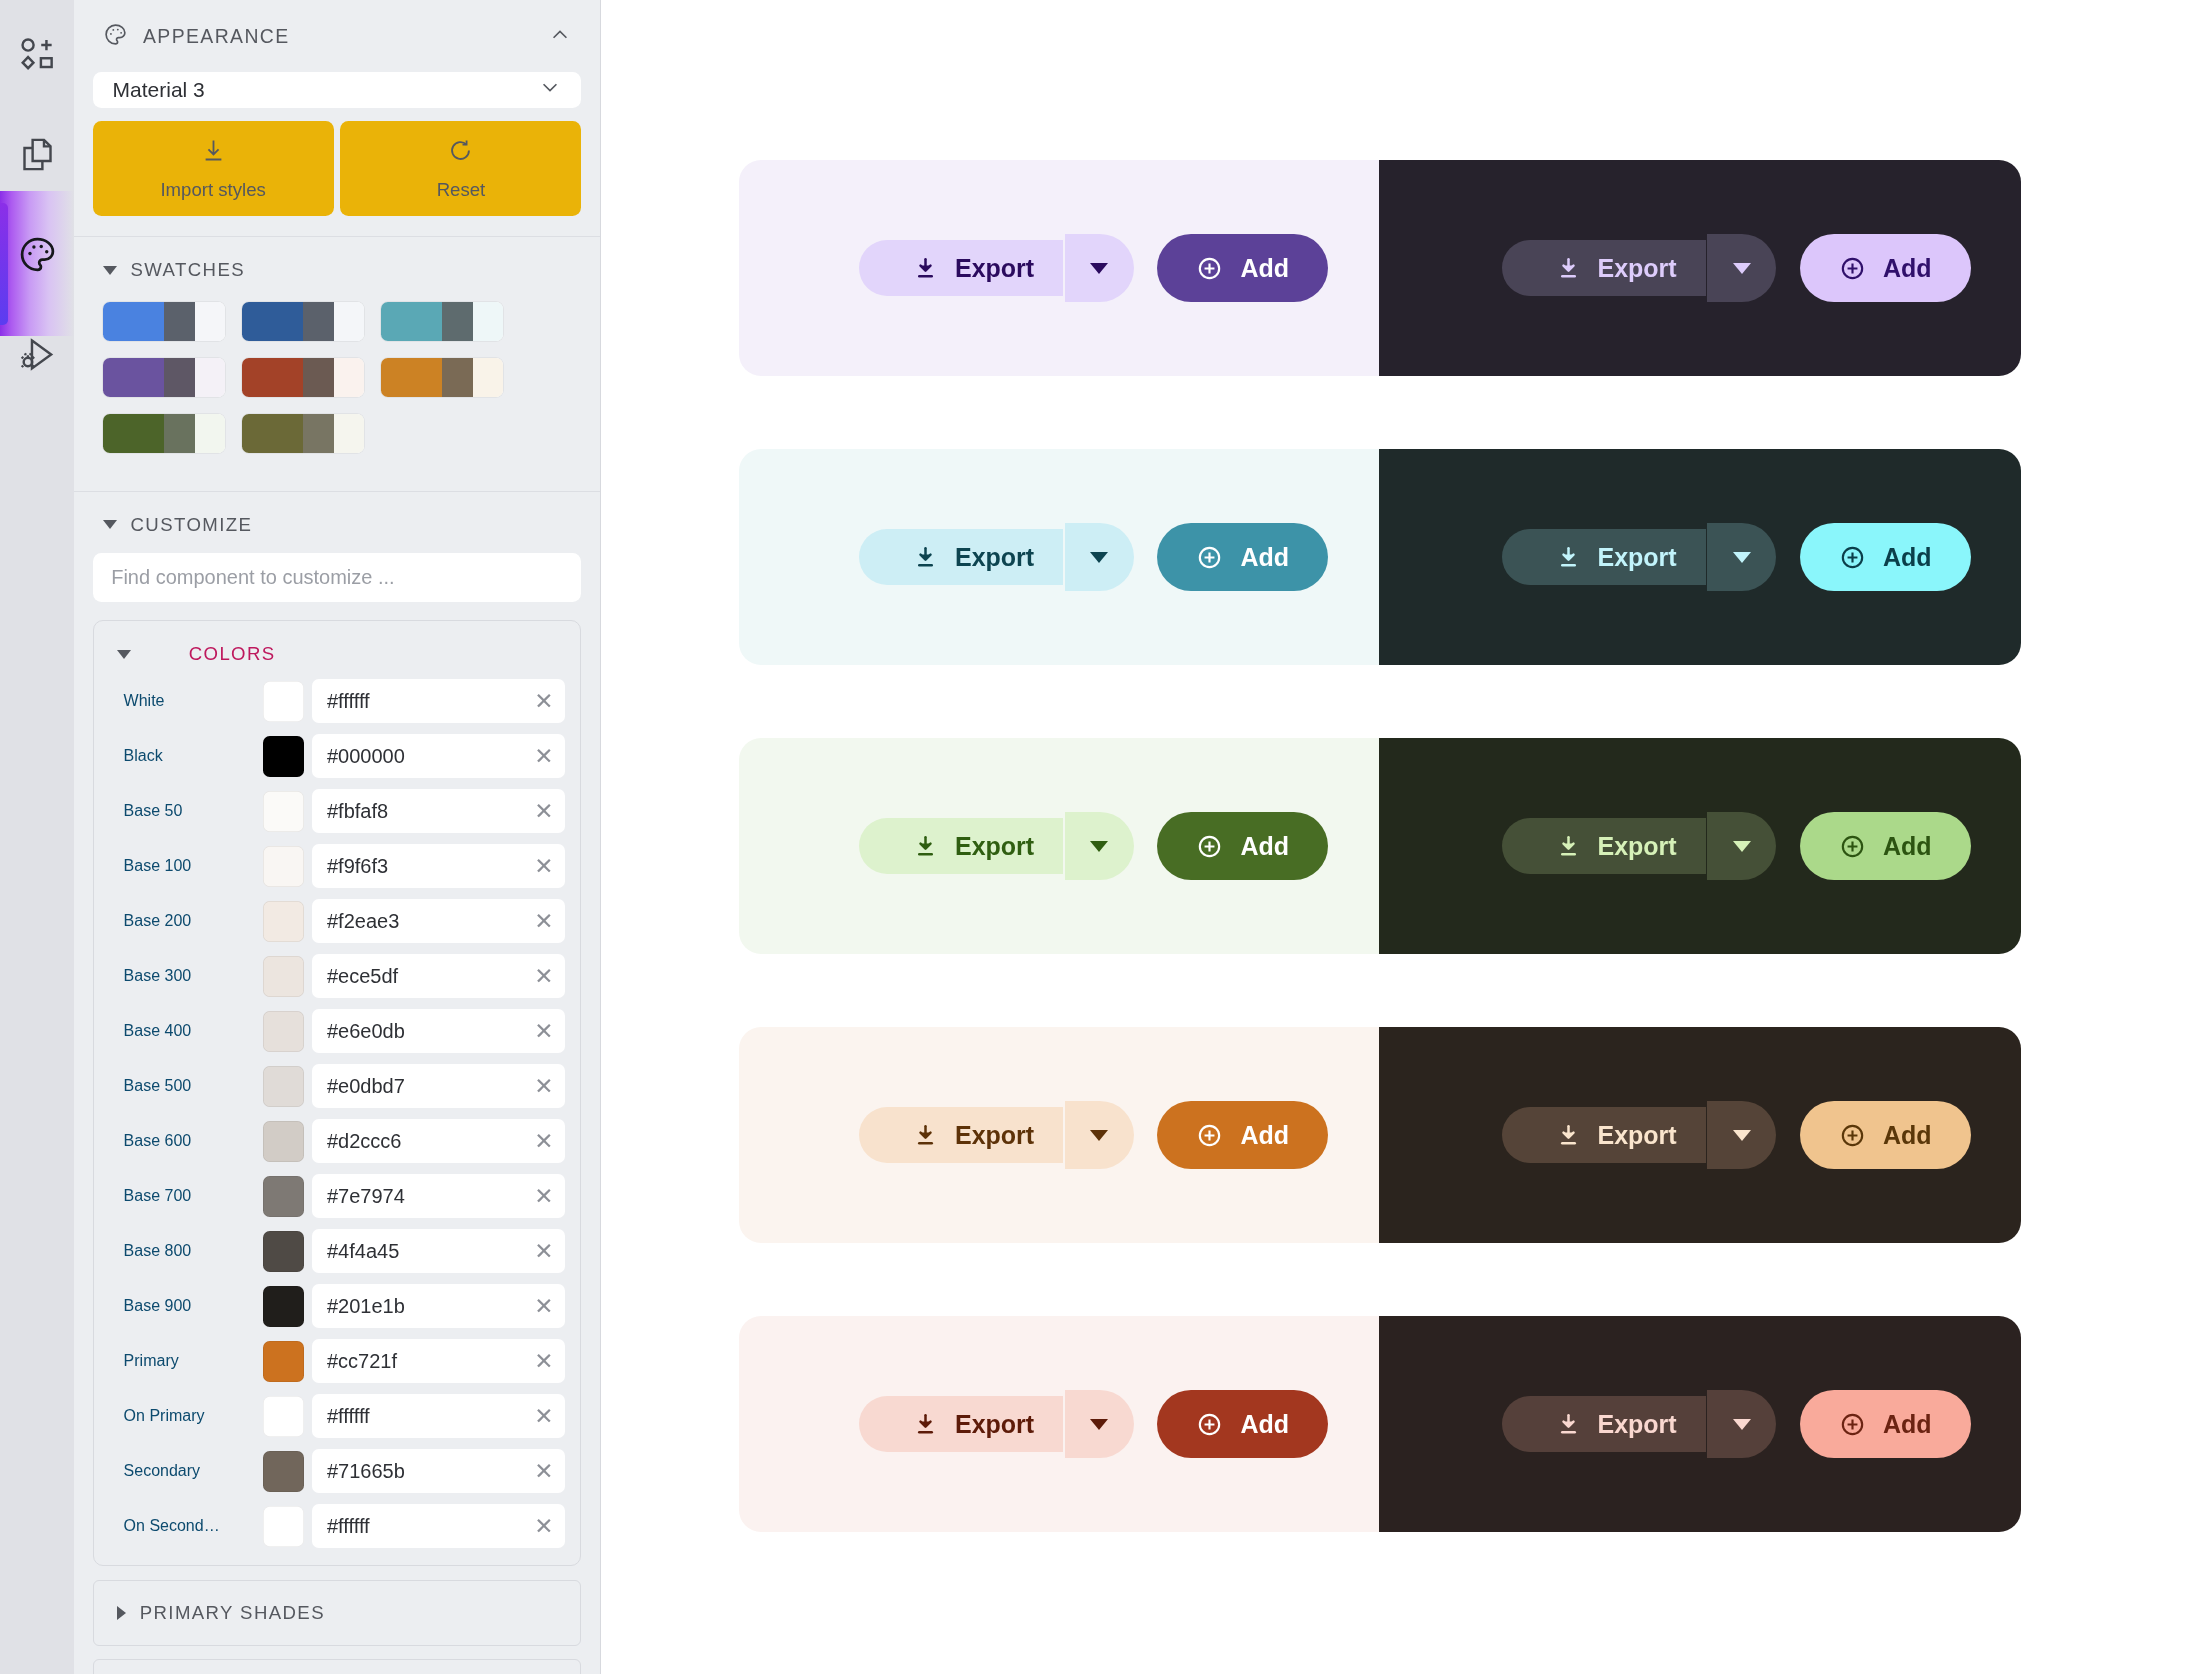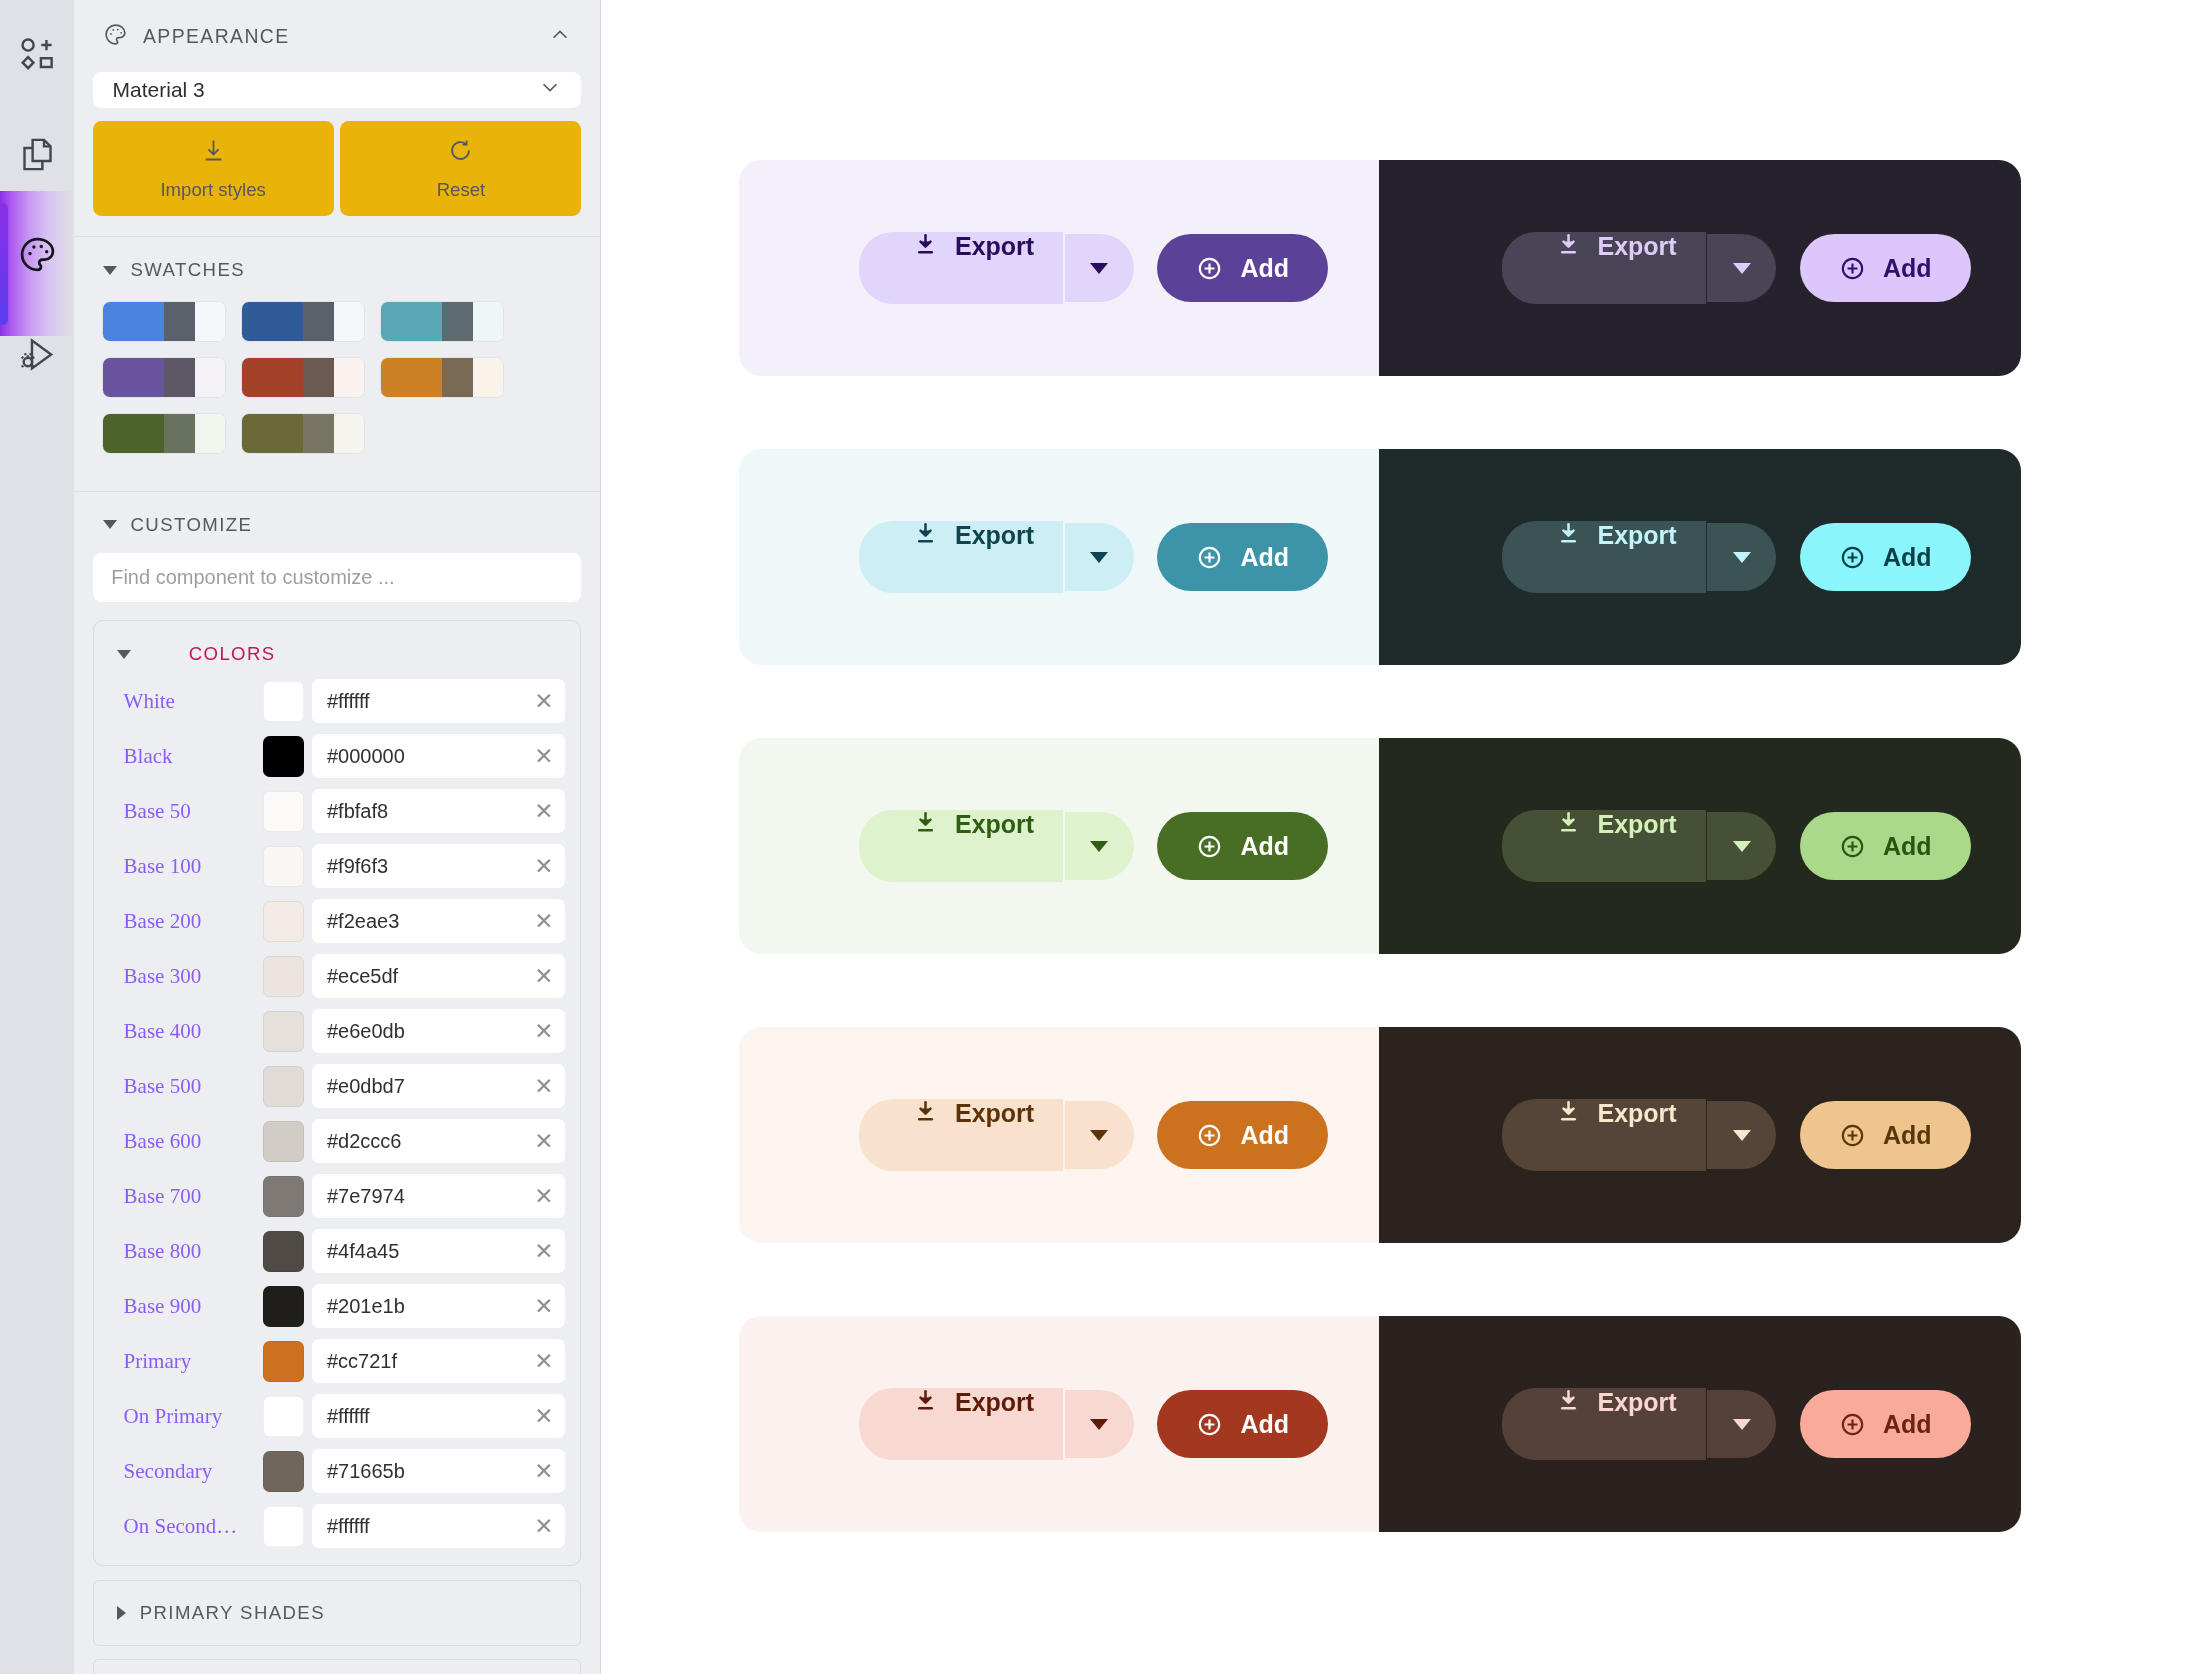--- a/index.html
+++ b/index.html
@@ -111,22 +111,22 @@
     background: #eceef1; padding: 8.4px 0 11.8px 0;
   }
   .colors-head { display: flex; align-items: center; gap: 13.5px; padding: 13.5px 23.6px 8.4px 23.6px; }
   .colors-head .t { font-size: 18.6px; letter-spacing: 1.4px; color: #be185d; margin-left: 44px; }
 
   .color-row {
     display: flex; align-items: center; gap: 0;
     padding: 0 15px; height: 55px;
   }
   .color-row .name {
-    width: 154px; font-size: 21px; color: #8b5cf6; padding-left: 15px;
-    white-space: nowrap; overflow: hidden; font-family: Liberation Serif, serif;
+    width: 154px; font-size: 16px; color: #0c4a6e; padding-left: 15px;
+    white-space: nowrap; overflow: hidden;
   }
   .color-chip {
     width: 41px; height: 41px; border-radius: 6.8px; flex: 0 0 41px;
     box-shadow: inset 0 0 0 0.8px rgba(0,0,0,.08);
   }
   .hex-field {
     flex: 1; height: 44px; background: #fff; border-radius: 6.8px;
     margin-left: 8.4px; display: flex; align-items: center;
     padding: 0 11.8px 0 15px; font-size: 20px; color: #2e3035;
   }
@@ -149,22 +149,22 @@
     display: flex;
   }
   .pv-half {
     flex: 1; display: flex; align-items: center;
     padding-left: 120px;
   }
   .pv-half.dark { padding-left: 123px; }
 
   .btn-group { display: flex; align-items: center; }
   .seg-main {
-    height: 72px; border-radius: 34px 0 0 34px;
-    display: flex; align-items: flex-start; gap: 17px;
+    height: 56px; border-radius: 34px 0 0 34px;
+    display: flex; align-items: center; gap: 17px;
     padding: 0 29px 0 54px;
     font-size: 25px; font-weight: 700;
   }
   .seg-div { width: 1.7px; height: 68px; }
   .seg-caret {
     height: 68px; width: 69px; border-radius: 0 34px 34px 0;
     display: flex; align-items: center; justify-content: center;
   }
   .caret-tri {
     width: 0; height: 0;

